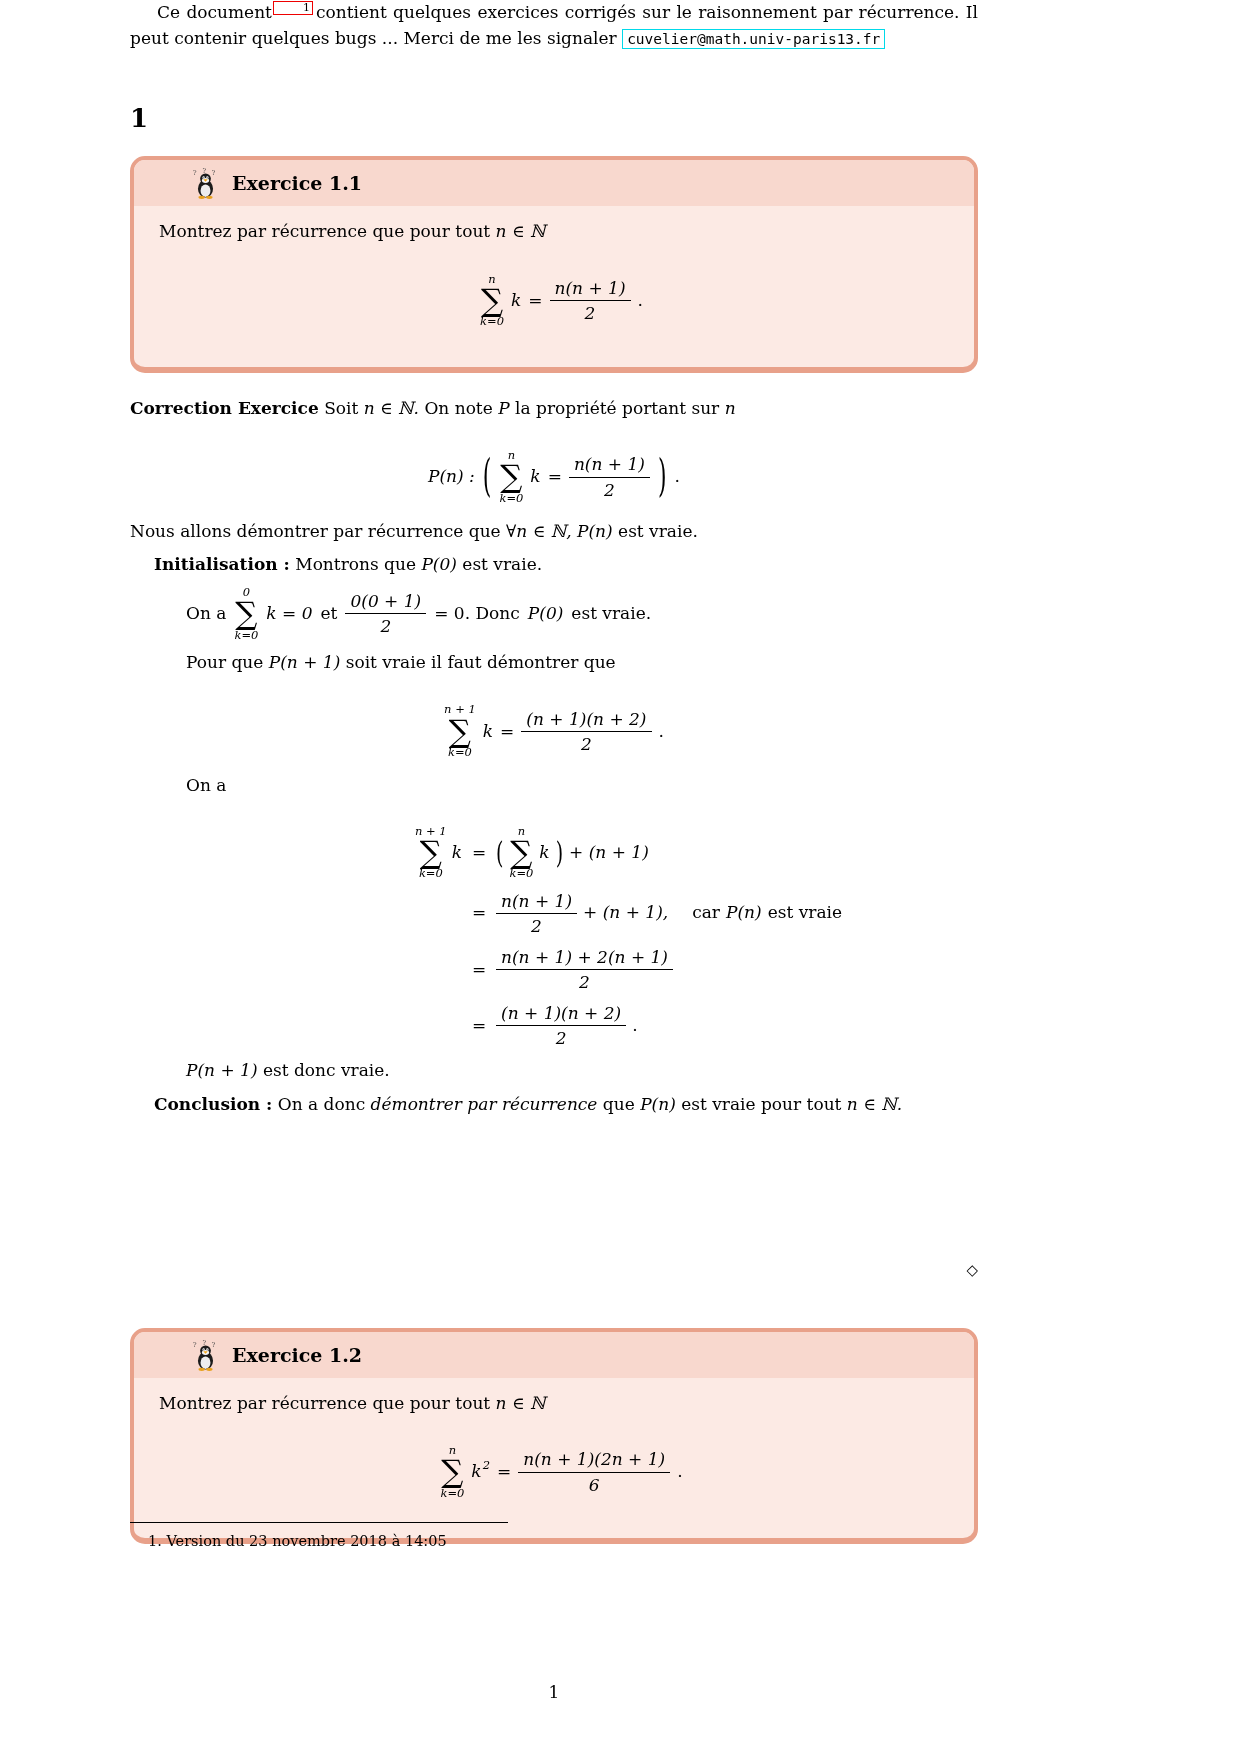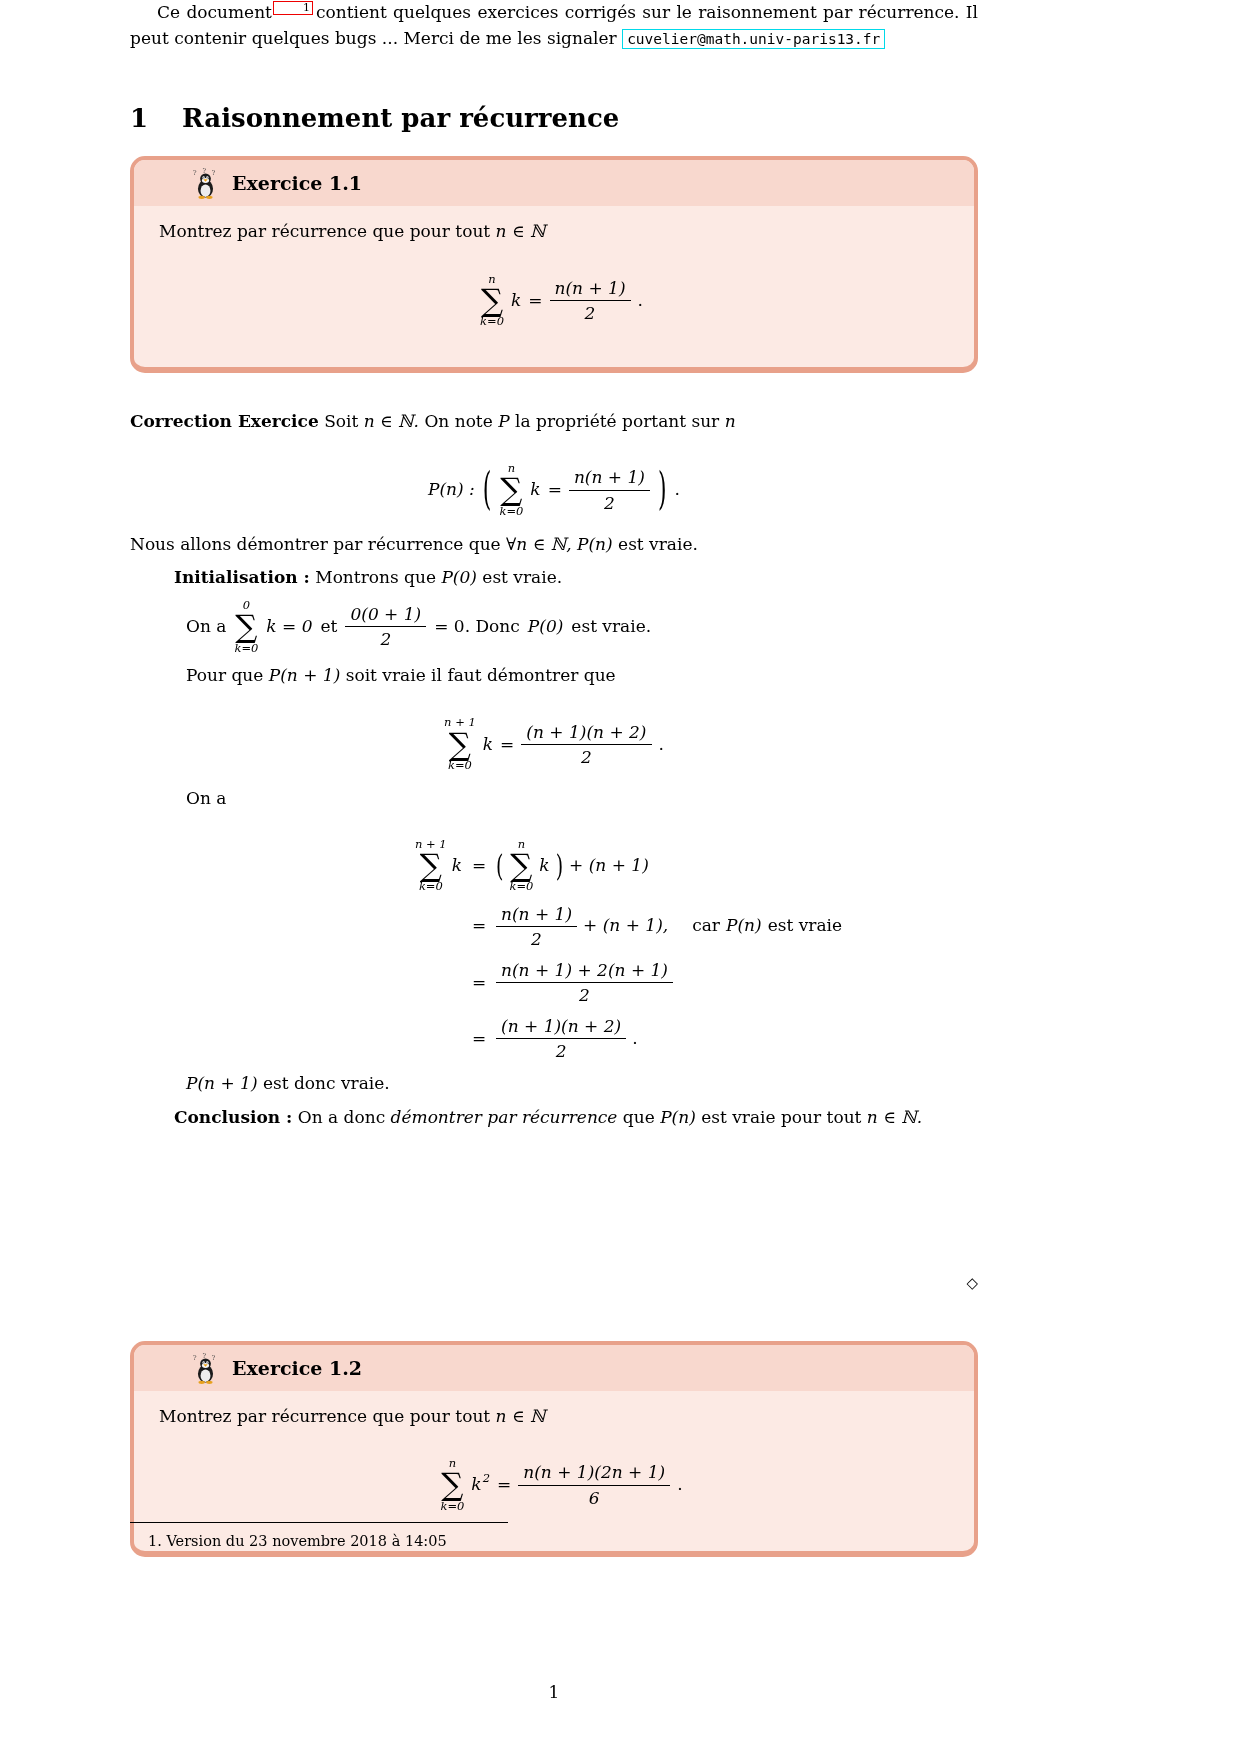--- a/index.html
+++ b/index.html
@@ -36,23 +36,23 @@
   .sum .lim{font-size:11.5px;font-style:italic;line-height:1.15;white-space:nowrap}
   .sum .sg{font-size:31px;line-height:.95}
   .frac{display:inline-flex;flex-direction:column;align-items:center;vertical-align:middle;
         line-height:1.3;font-style:italic;text-align:left}
   .frac .num{border-bottom:1.4px solid #000;padding:0 5px 1px}
   .frac .den{padding-top:1px}
   .bigp{display:inline-block;transform:scaleY(2.05);font-size:22px;padding:0 1px;line-height:1}
   .medp{display:inline-block;transform:scaleY(1.55);font-size:19px;line-height:1}
   .msup{font-size:11.5px;font-style:italic;position:relative;top:-8px;margin-left:1px}
   
-  .corr{margin-top:36px}
+  .corr{margin-top:23px}
   .plain{margin-top:12px}
-  .ind1{margin-left:44px;margin-top:8px}
+  .ind1{margin-left:24px;margin-top:8px}
   .imrow{display:flex;align-items:center;gap:8px;margin:8px 0 8px 56px}
   .ind2{margin-left:56px;margin-top:8px}
   .derive{margin:26px 0 6px 258px}
   .drow{display:flex;align-items:center;margin:9px 0}
   .dl{width:74px;display:flex;justify-content:flex-end;align-items:center;gap:5px}
   .deq{width:34px;text-align:center}
   .dr{display:flex;align-items:center;gap:6px;flex-wrap:nowrap}
   .gap{margin-left:18px}
   .qed{text-align:right;margin-top:142px;font-size:15px}
   
@@ -63,21 +63,20 @@
 </style>
 </head>
 <body>
 
 <div class="content">
 
   <p class="intro"><span>Ce document</span><span class="fnref">1</span><span>contient quelques exercices corrigés sur le raisonnement par récurrence. Il peut contenir quelques bugs ... Merci de me les signaler</span> <span class="email">cuvelier@math.univ-paris13.fr</span></p>
 
   <h1>
     <span>1</span>
-    <span>Raisonnement par récurrence</span>
   </h1>
 
   <div class="exbox">
     <div class="exhead">
       <svg class="tux" viewBox="0 0 26 30">
         <text x="1" y="7" font-size="6.5" fill="#444">?</text>
         <text x="10" y="4.5" font-size="6.5" fill="#444">?</text>
         <text x="19" y="7" font-size="6.5" fill="#444">?</text>
         <ellipse cx="13" cy="20" rx="7.3" ry="8.6" fill="#1b1b1b"></ellipse>
         <circle cx="13" cy="10.5" r="5.2" fill="#1b1b1b"></circle>

